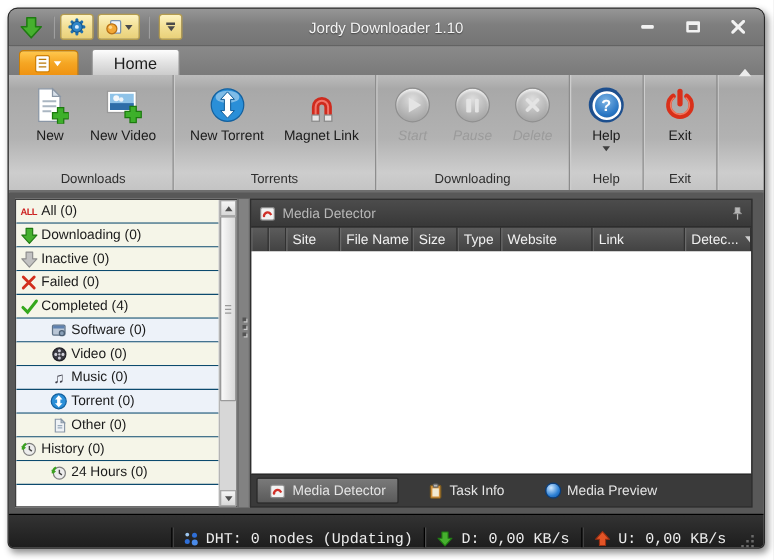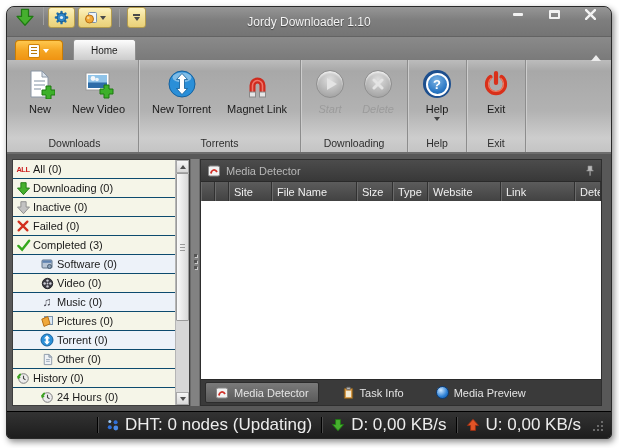--- a/index.html
+++ b/index.html
@@ -8,21 +8,21 @@
     position:absolute; left:6px; top:6px; width:606px; height:433px;
     border:1px solid #2a2a2a; border-radius:8px 8px 5px 5px; overflow:hidden;
     background:#6f6f6f;
     box-shadow:2px 3px 6px rgba(0,0,0,.45), inset 0 0 0 1px #9a9a9a;
     display:flex; flex-direction:column;
   }
   
   .titlebar {
     height:30px; flex:0 0 30px; position:relative;
     background:linear-gradient(180deg,#969696,#7e7e7e 45%,#747474);
-    display:flex; align-items:flex-start; padding:0 8px;
+    display:flex; align-items:center; padding:0 8px;
     border-bottom:1px solid #636363;
   }
   .app-icon { width:20px; height:20px; margin-right:4px; }
   .qat-sep { width:1px; height:18px; background:#5f5f5f; border-right:1px solid #9f9f9f; margin:0 4px; }
   .qat { display:flex; align-items:center; gap:3px; }
   .qat-btn {
     height:21px; display:flex; align-items:center; justify-content:center; gap:2px;
     padding:0 5px; border:1px solid #b39b4e; border-radius:3px;
     background:linear-gradient(180deg,#fdf3c1,#f3e096 48%,#e9d078); cursor:pointer;
   }
@@ -48,21 +48,21 @@
     border:1px solid #c87d05; border-bottom:none; border-radius:4px 4px 0 0;
     display:flex; align-items:center; justify-content:center; gap:4px;
   }
   .appmenu-glyph { width:10px; height:12px; background:#fdfdfd; border-radius:1px; position:relative; box-shadow:0 0 0 1px #d08308; }
   .appmenu-glyph::before { content:""; position:absolute; left:2px; top:2px; width:6px; height:1.5px; background:#b87808; box-shadow:0 3px 0 #b87808, 0 6px 0 #b87808; }
   .appmenu-arrow { border-top-color:#ffffff; }
   .ribbon-tab {
     height:21px; padding:0 17px; cursor:pointer;
     background:linear-gradient(180deg,#fdfdfd,#e3e3e3 50%,#cccccc);
     border:1px solid #8e8e8e; border-bottom:none; border-radius:3px 3px 0 0;
-    font-size:10px; color:#1c1c1c; display:flex; align-items:center;
+    font-size:13px; color:#1c1c1c; display:flex; align-items:center;
   }
   .ribbon-min-btn { margin-left:auto; margin-bottom:4px; cursor:pointer; }
   .chevron-up { width:0; height:0; border-left:5px solid transparent; border-right:5px solid transparent; border-bottom:6px solid #ececec; }
   
   .ribbon {
     height:94px; flex:0 0 94px;
     background:linear-gradient(180deg,#bcbcbc,#a8a8a8 12%,#b2b2b2 55%,#cdcdcd 85%,#c4c4c4);
     border-bottom:2px solid #6e6e6e; display:flex; align-items:stretch; padding-left:4px;
   }
   .rgroup { display:flex; flex-direction:column; border-right:1px solid #8d8d8d; box-shadow:1px 0 0 #cdcdcd; }
@@ -115,21 +115,21 @@
   .th { display:flex; align-items:center; padding:0 5px; font-size:11px; color:#f0f0f0; border-right:1px solid #313131; box-shadow:inset 1px 0 0 #6a6a6a; white-space:nowrap; overflow:hidden; cursor:pointer; }
   .sort-down { width:0; height:0; border-left:4px solid transparent; border-right:4px solid transparent; border-top:5px solid #cfcfcf; margin-left:5px; }
   .tbody { flex:1; background:#ffffff; }
   .panel-tabs { height:26px; flex:0 0 26px; background:#3a3a3a; border-top:1px solid #2a2a2a; display:flex; align-items:center; padding:2px 4px; gap:14px; }
   .ptab { height:21px; display:flex; align-items:center; gap:5px; padding:0 9px; font-size:11px; color:#e4e4e4; cursor:pointer; border-radius:2px; }
   .ptab.active { background:linear-gradient(180deg,#7a7a7a,#5a5a5a); border:1px solid #2c2c2c; }
   .preview-orb { width:13px; height:13px; border-radius:50%; border:1px solid #0a3c78;
     background:radial-gradient(circle at 35% 30%, #cfe8ff, #2b7fd4 60%, #0d4f9e); }
   
   .statusbar { height:27px; flex:0 0 27px; background:linear-gradient(180deg,#333333,#1d1d1d); border-top:1px solid #000;
-    display:flex; align-items:center; padding:0 8px; color:#ececec; font-size:17px; }
+    display:flex; align-items:flex-end; padding:0 8px; color:#ececec; font-size:12px;font-family:Liberation Mono, monospace; }
   .sb-spacer { flex:1; }
   .sb-sep { width:1px; height:16px; background:#000; box-shadow:1px 0 0 #4a4a4a; margin:0 9px; }
   .sb-seg { display:flex; align-items:center; gap:6px; white-space:nowrap; }
   .resize-grip { width:12px; height:12px; margin-left:10px; position:relative; cursor:nwse-resize; }
   .resize-grip i { position:absolute; right:0; bottom:0; width:2px; height:2px; background:#6a6a6a;
     box-shadow:-4px 0 0 #6a6a6a, -8px 0 0 #6a6a6a, 0 -4px 0 #6a6a6a, -4px -4px 0 #6a6a6a, 0 -8px 0 #6a6a6a; }
   svg { display:block; }
 </style>
 </head>
 <body>
@@ -262,20 +262,31 @@
         <div class="rbtn disabled">
           <span class="ricon">
               <span class="op-circle">
                 <i class="play-glyph"></i>
               </span>
             </span>
           <span class="rlabel">Start</span>
         </div>
         <div class="rbtn disabled">
           <span class="ricon">
+              <span class="op-circle">
+                <span class="pause-glyph">
+                  <i></i>
+                  <i></i>
+                </span>
+              </span>
+            </span>
+          <span class="rlabel">Pause</span>
+        </div>
+        <div class="rbtn disabled">
+          <span class="ricon">
             <span class="op-circle">
               <svg viewBox="0 0 12 12" width="12" height="12">
                   <path d="M2 2l8 8M10 2l-8 8" stroke="#e4e4e4" stroke-width="3" stroke-linecap="round"></path>
                 </svg>
             </span>
           </span>
           <span class="rlabel">Delete</span>
         </div>
       </div>
       <div class="rgroup-label">Downloading</div>
@@ -348,21 +359,21 @@
               </svg>
           </span>
           <span class="side-label">Failed (0)</span>
         </div>
         <div class="side-item">
           <span class="side-icon">
             <svg viewBox="0 0 16 16" width="15" height="15">
                 <path d="M2.5 8.5l4 4L14 3" fill="none" stroke="#35a81c" stroke-width="2.6" stroke-linecap="round"></path>
               </svg>
           </span>
-          <span class="side-label">Completed (3)</span>
+          <span class="side-label">Completed (4)</span>
         </div>
         <div class="side-item child alt">
           <span class="side-icon">
             <svg viewBox="0 0 14 14" width="14" height="14">
               <rect x="2" y="3" width="10" height="8" rx="1" fill="#b9c6d6" stroke="#5f7286"></rect>
               <rect x="2.5" y="3.5" width="9" height="2.3" fill="#5f82b0"></rect>
               <circle cx="9.5" cy="9.5" r="2" fill="#8aa0b8" stroke="#4a5e72"></circle>
             </svg>
           </span>
           <span class="side-label">Software (0)</span>
@@ -378,29 +389,20 @@
               <circle cx="7" cy="7" r="1" fill="#cfcfd8"></circle>
             </svg>
           </span>
           <span class="side-label">Video (0)</span>
         </div>
         <div class="side-item child alt">
           <span class="side-icon">
               <span class="music-glyph">♫</span>
             </span>
           <span class="side-label">Music (0)</span>
-        </div>
-        <div class="side-item child">
-          <span class="side-icon">
-            <svg viewBox="0 0 14 14" width="14" height="14">
-              <rect x="4.5" y="2.5" width="8" height="8" fill="#dce9f6" stroke="#7a93ad"></rect>
-              <path d="M1.8 5.2l6-2.6 2.2 7.2-6 2.6z" fill="#f0a83a" stroke="#b87014"></path>
-            </svg>
-          </span>
-          <span class="side-label">Pictures (0)</span>
         </div>
         <div class="side-item child alt">
           <span class="side-icon">
             <svg viewBox="0 0 14 14" width="14" height="14">
               <circle cx="7" cy="7" r="6" fill="#2a8fd8" stroke="#14619f"></circle>
               <path d="M7 2.2l3 3.3H8.3v3H10L7 11.8 4 8.5h1.7v-3H4z" fill="#ffffff"></path>
             </svg>
           </span>
           <span class="side-label">Torrent (0)</span>
         </div>
@@ -475,21 +477,21 @@
             <path d="M3 1h4v3.5l1.4 1.5H1.6L3 4.5z" fill="#b8b8b8" stroke="#8f8f8f" stroke-width=".6"></path>
             <rect x="4.55" y="6.2" width="1" height="4.5" fill="#b8b8b8"></rect>
           </svg>
         </span>
       </div>
 
       <div class="thead">
         <div class="th" style="width:14px"></div>
         <div class="th" style="width:14px"></div>
         <div class="th" style="width:43px">Site</div>
-        <div class="th" style="width:85px">File Name</div>
+        <div class="th" style="width:58px">File Name</div>
         <div class="th" style="width:36px">Size</div>
         <div class="th" style="width:35px">Type</div>
         <div class="th" style="width:73px">Website</div>
         <div class="th" style="width:74px">Link</div>
         <div class="th" style="flex:1">
           <span>Detec...</span>
           <i class="sort-down"></i>
         </div>
       </div>
 

